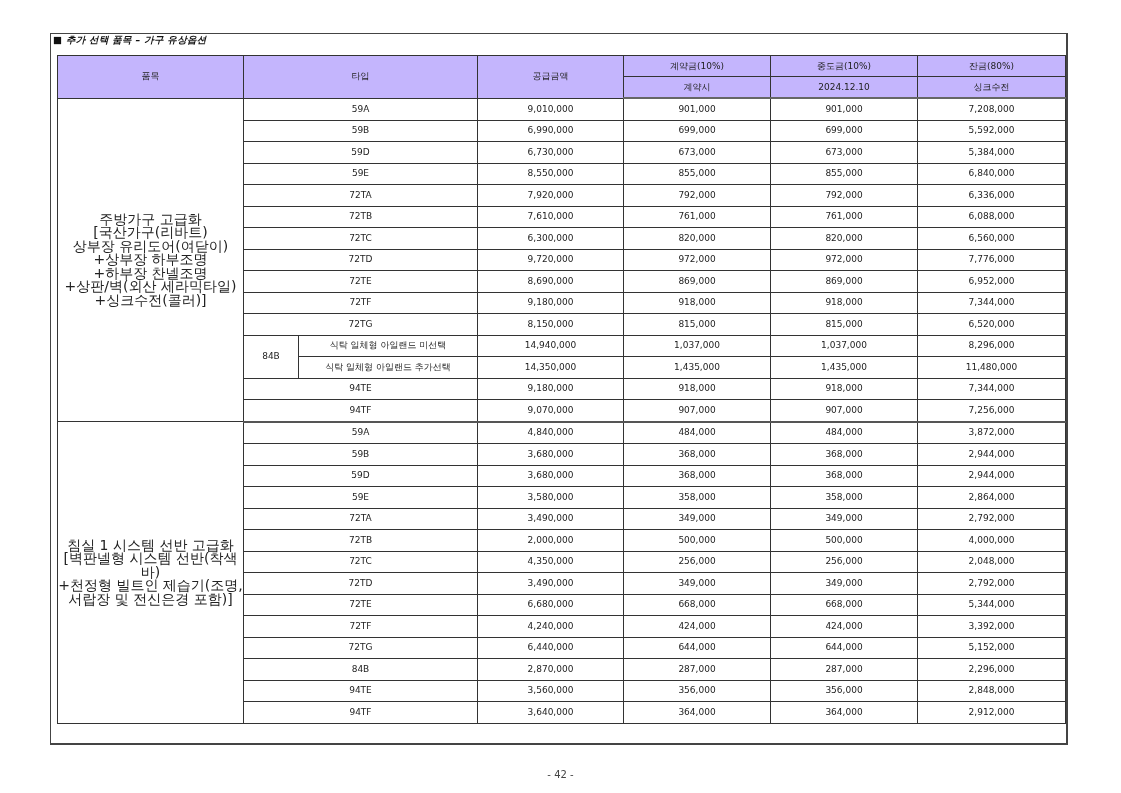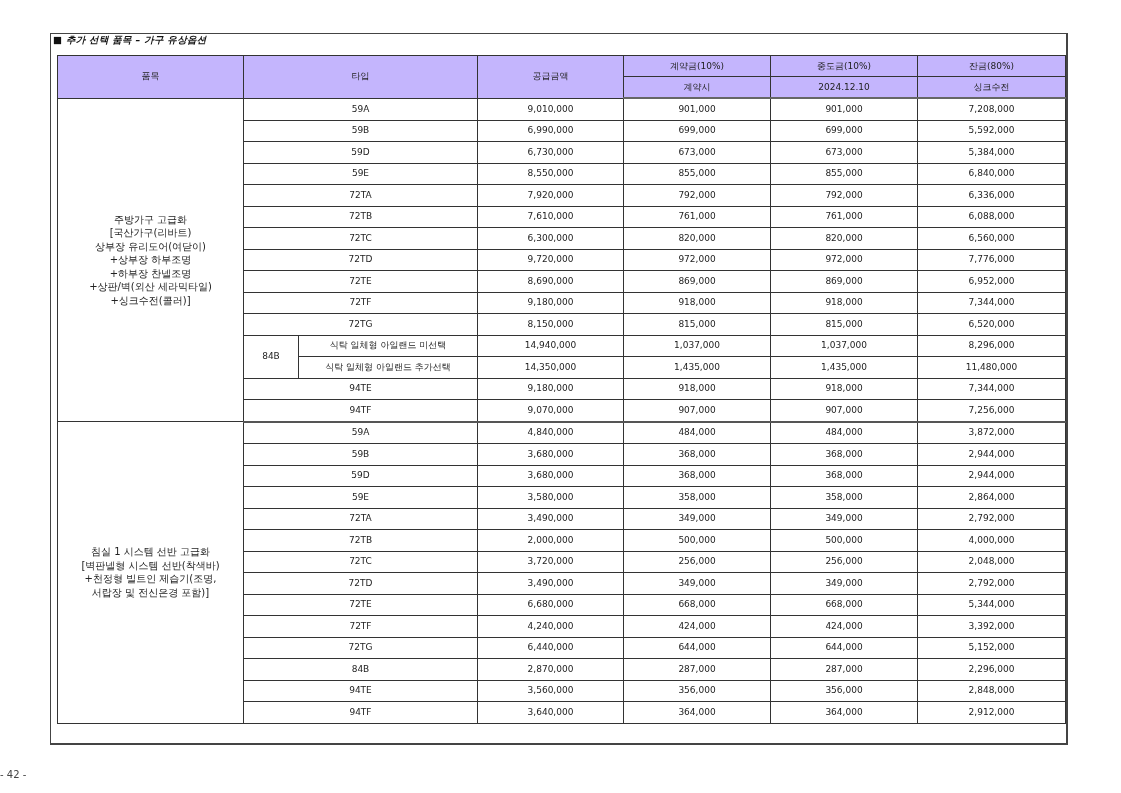--- a/index.html
+++ b/index.html
@@ -10,22 +10,22 @@
   .title { position:absolute; left:53px; top:34px; font-size:9.5px; font-weight:bold; color:#111; letter-spacing:0.3px;font-style:italic; }
   .unit { position:absolute; right:64px; top:37px; font-size:8px; color:#333;margin-top:24px; }
   table { position:absolute; left:57px; top:55px; border-collapse:collapse; table-layout:fixed; width:1008px; }
   td, th { border:1px solid #333; font-size:9px; font-weight:normal; text-align:center; vertical-align:middle;
            padding:0; height:20.5px; line-height:11px; white-space:nowrap; }
   thead th { background:#c4b5fd; }
   thead tr.h1 th { height:20px; }
   thead tr.h2 th { height:20px; }
   thead tr.h2 th { border-bottom:2px solid #666; }
   tbody.group1 tr:last-child td { border-bottom:2px solid #555; }
-  td.item { white-space:normal; line-height:13.5px; font-size:10px; }
-  .pagenum { position:absolute; left:0; width:1121px; top:769px; font-size:10px; color:#444; }
+  td.item { white-space:normal; line-height:13.5px; font-size:14px; }
+  .pagenum { position:absolute; left:0; width:1121px; top:769px; text-align:center; font-size:10px; color:#444; }
 </style>
 </head>
 <body>
 
 <div class="frame"></div>
 <div class="title">■ 추가 선택 품목 – 가구 유상옵션</div>
 <div class="unit">(단위 : 원, 부가가치세 포함)</div>
 
 <table>
   <colgroup>
@@ -213,21 +213,21 @@
       </tr>
       <tr>
         <td colspan="2">72TB</td>
         <td>2,000,000</td>
         <td>500,000</td>
         <td>500,000</td>
         <td>4,000,000</td>
       </tr>
       <tr>
         <td colspan="2">72TC</td>
-        <td>3,720,000</td>
+        <td>4,350,000</td>
         <td>256,000</td>
         <td>256,000</td>
         <td>2,048,000</td>
       </tr>
       <tr>
         <td colspan="2">72TD</td>
         <td>3,490,000</td>
         <td>349,000</td>
         <td>349,000</td>
         <td>2,792,000</td>

